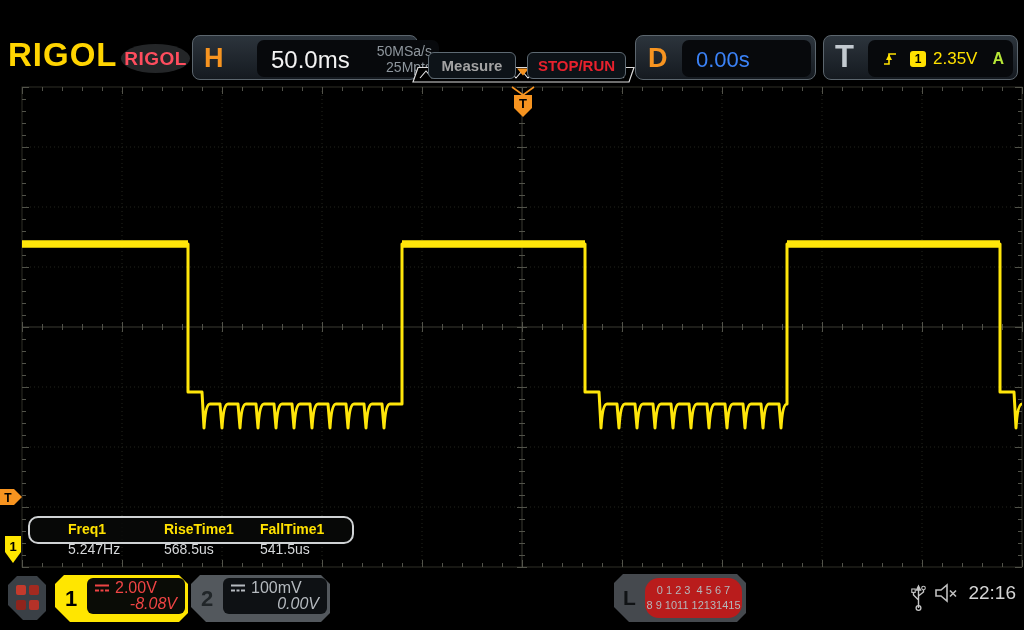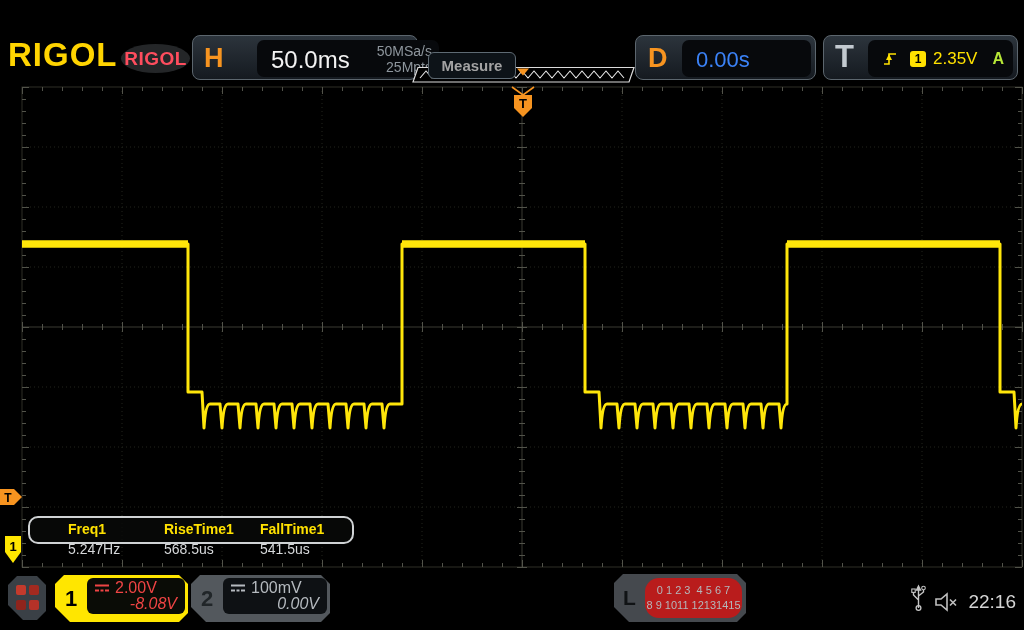--- a/index.html
+++ b/index.html
@@ -86,21 +86,21 @@
   #ch2 .vals { background:#0e1114; color:#b5babf;text-align:right; }
   #la-box { left:614px; top:4px; width:132px; height:48px; background:#45494e; }
   #la-box .tab { position:absolute; left:0; top:0; width:31px; height:100%;
                  display:flex; align-items:center; justify-content:center;
                  color:#101315; font-size:21px; font-weight:bold; }
   #la-inner { position:absolute; left:31px; top:4px; right:4px; bottom:4px;
               background:#b91c1c; border-radius:14px; color:#b4b8bc; font-size:11px;
               display:flex; flex-direction:column; align-items:center;
               justify-content:center; white-space:pre; line-height:15px; }
   #systray { position:absolute; right:8px; top:12px; display:flex;
-             align-items:flex-end; gap:8px; }
+             align-items:flex-start; gap:8px; }
   #clock { color:#d4d4d4; font-size:19px; }
 </style>
 </head>
 <body>
 
 <div id="stage">
 
 
   <div id="header" class="abs">
     <div id="logo" class="abs">RIGOL</div>
@@ -117,20 +117,21 @@
       </div>
     </div>
 
     <svg id="zigzag-strip" class="abs" width="226" height="18">
       <polygon points="8,1.5 224,1.5 219,16 3,16" fill="#000" stroke="#dcdcdc" stroke-width="1.2"></polygon>
       <path id="zigzag-path" fill="none" stroke="#e9e9e9" stroke-width="1.1" d="M 10 12 L 16 5 L 22 12 L 28 5 L 34 12 L 40 5 L 46 12 L 52 5 L 58 12 L 64 5 L 70 12 L 76 5 L 82 12 L 88 5 L 94 12 L 100 5 L 106 12 L 112 5 L 118 12 L 124 5 L 130 12 L 136 5 L 142 12 L 148 5 L 154 12 L 160 5 L 166 12 L 172 5 L 178 12 L 184 5 L 190 12 L 196 5 L 202 12 L 208 5 L 214 12"></path>
       <polygon points="107,2.5 119,2.5 113,9.5" fill="#f79420"></polygon>
     </svg>
 
     <div id="measure-btn" class="abs hbtn">Measure</div>
+    <div id="stoprun-btn" class="abs hbtn">STOP/RUN</div>
 
     <div id="d-panel" class="abs panel">
       <div class="big-letter">D</div>
       <div id="d-inner" class="panel-inner">
         <div id="d-delay" class="abs">0.00s</div>
       </div>
     </div>
 
     <div id="t-panel" class="abs panel">
       <div id="t-letter" class="abs">T</div>

